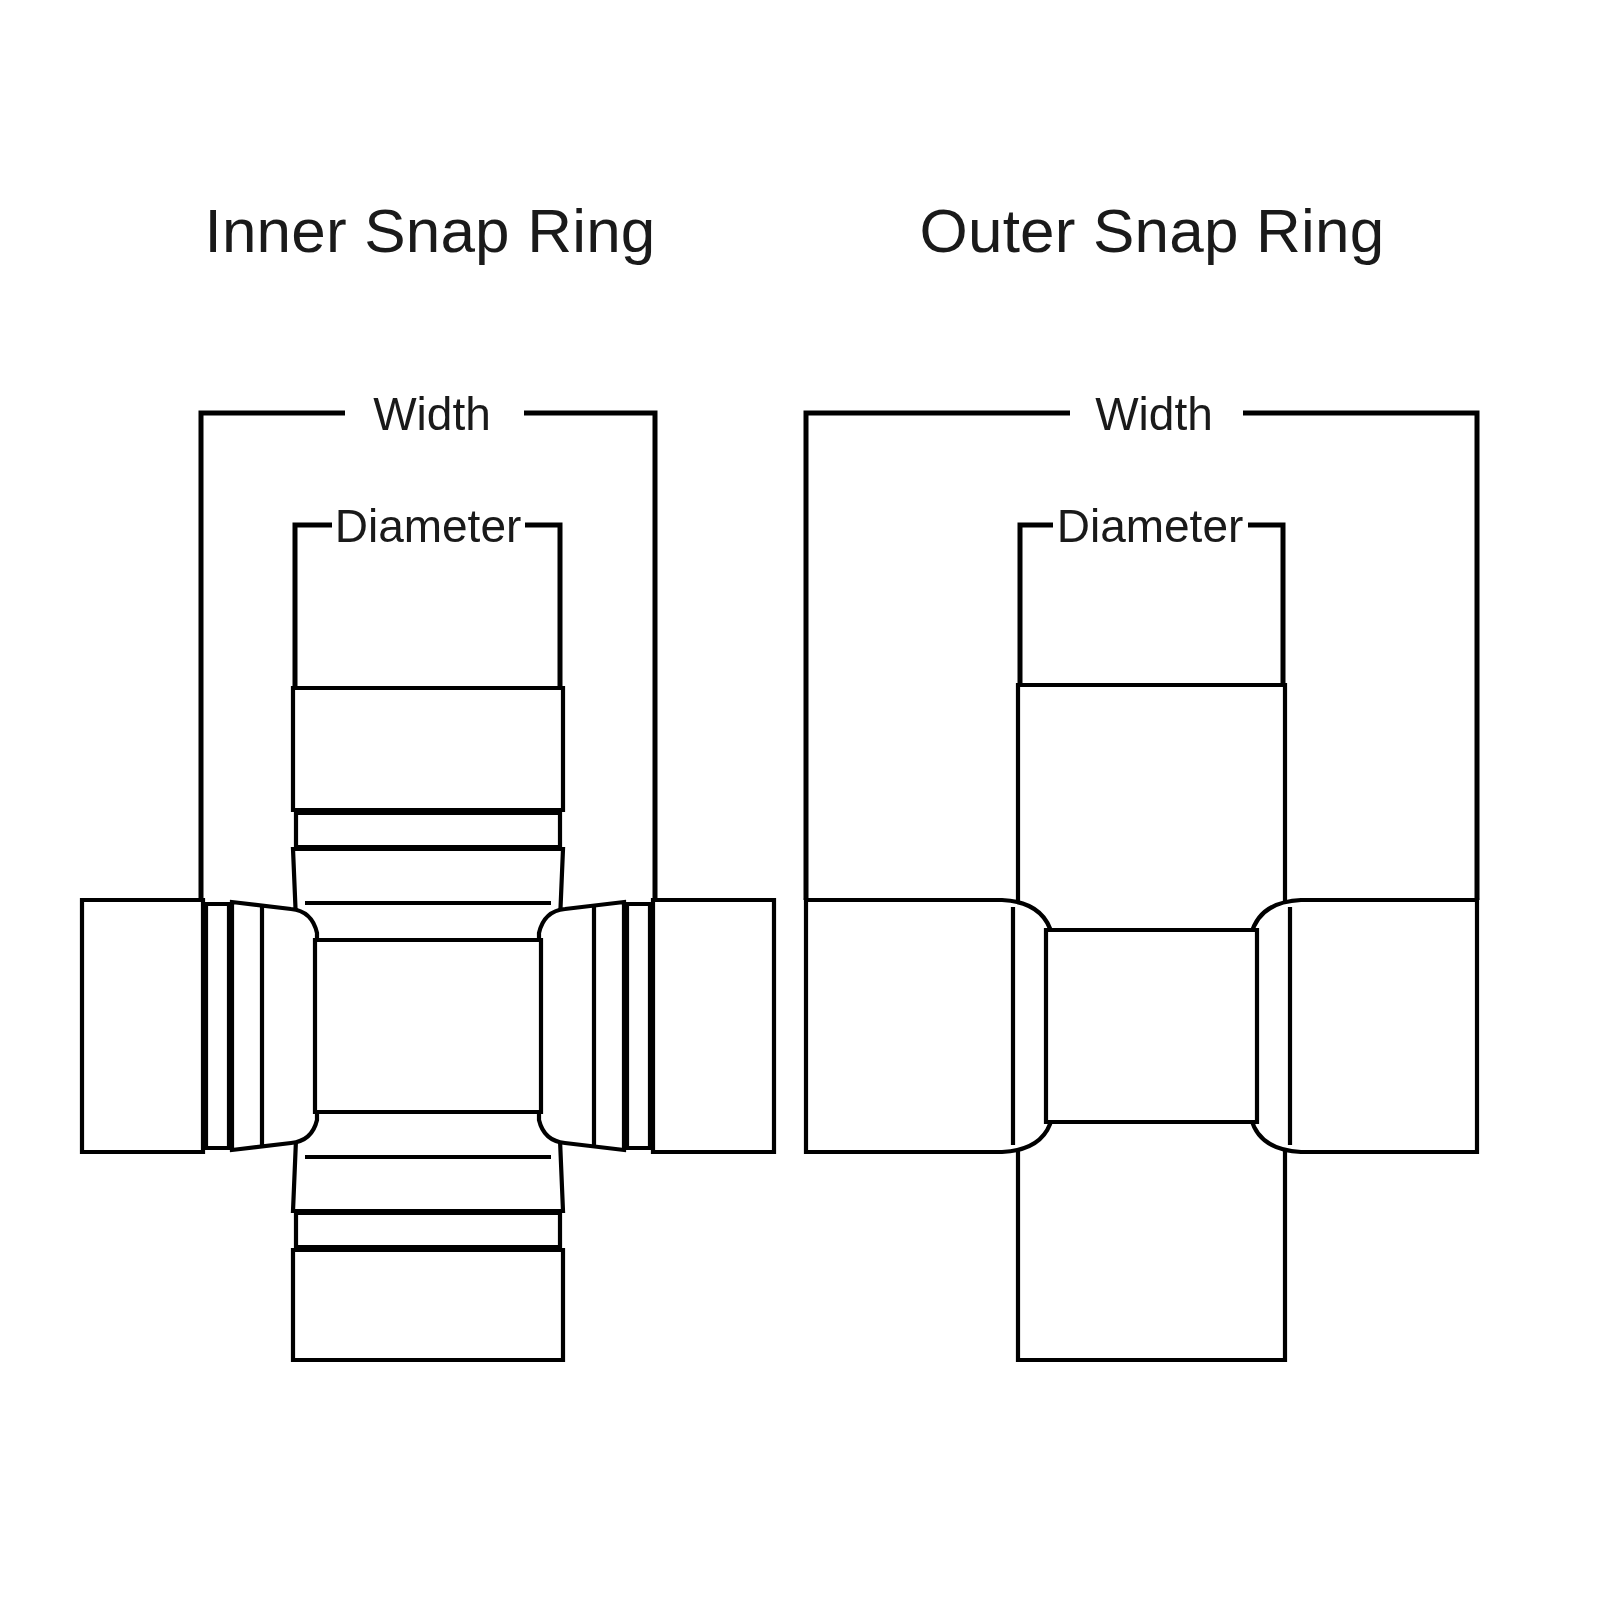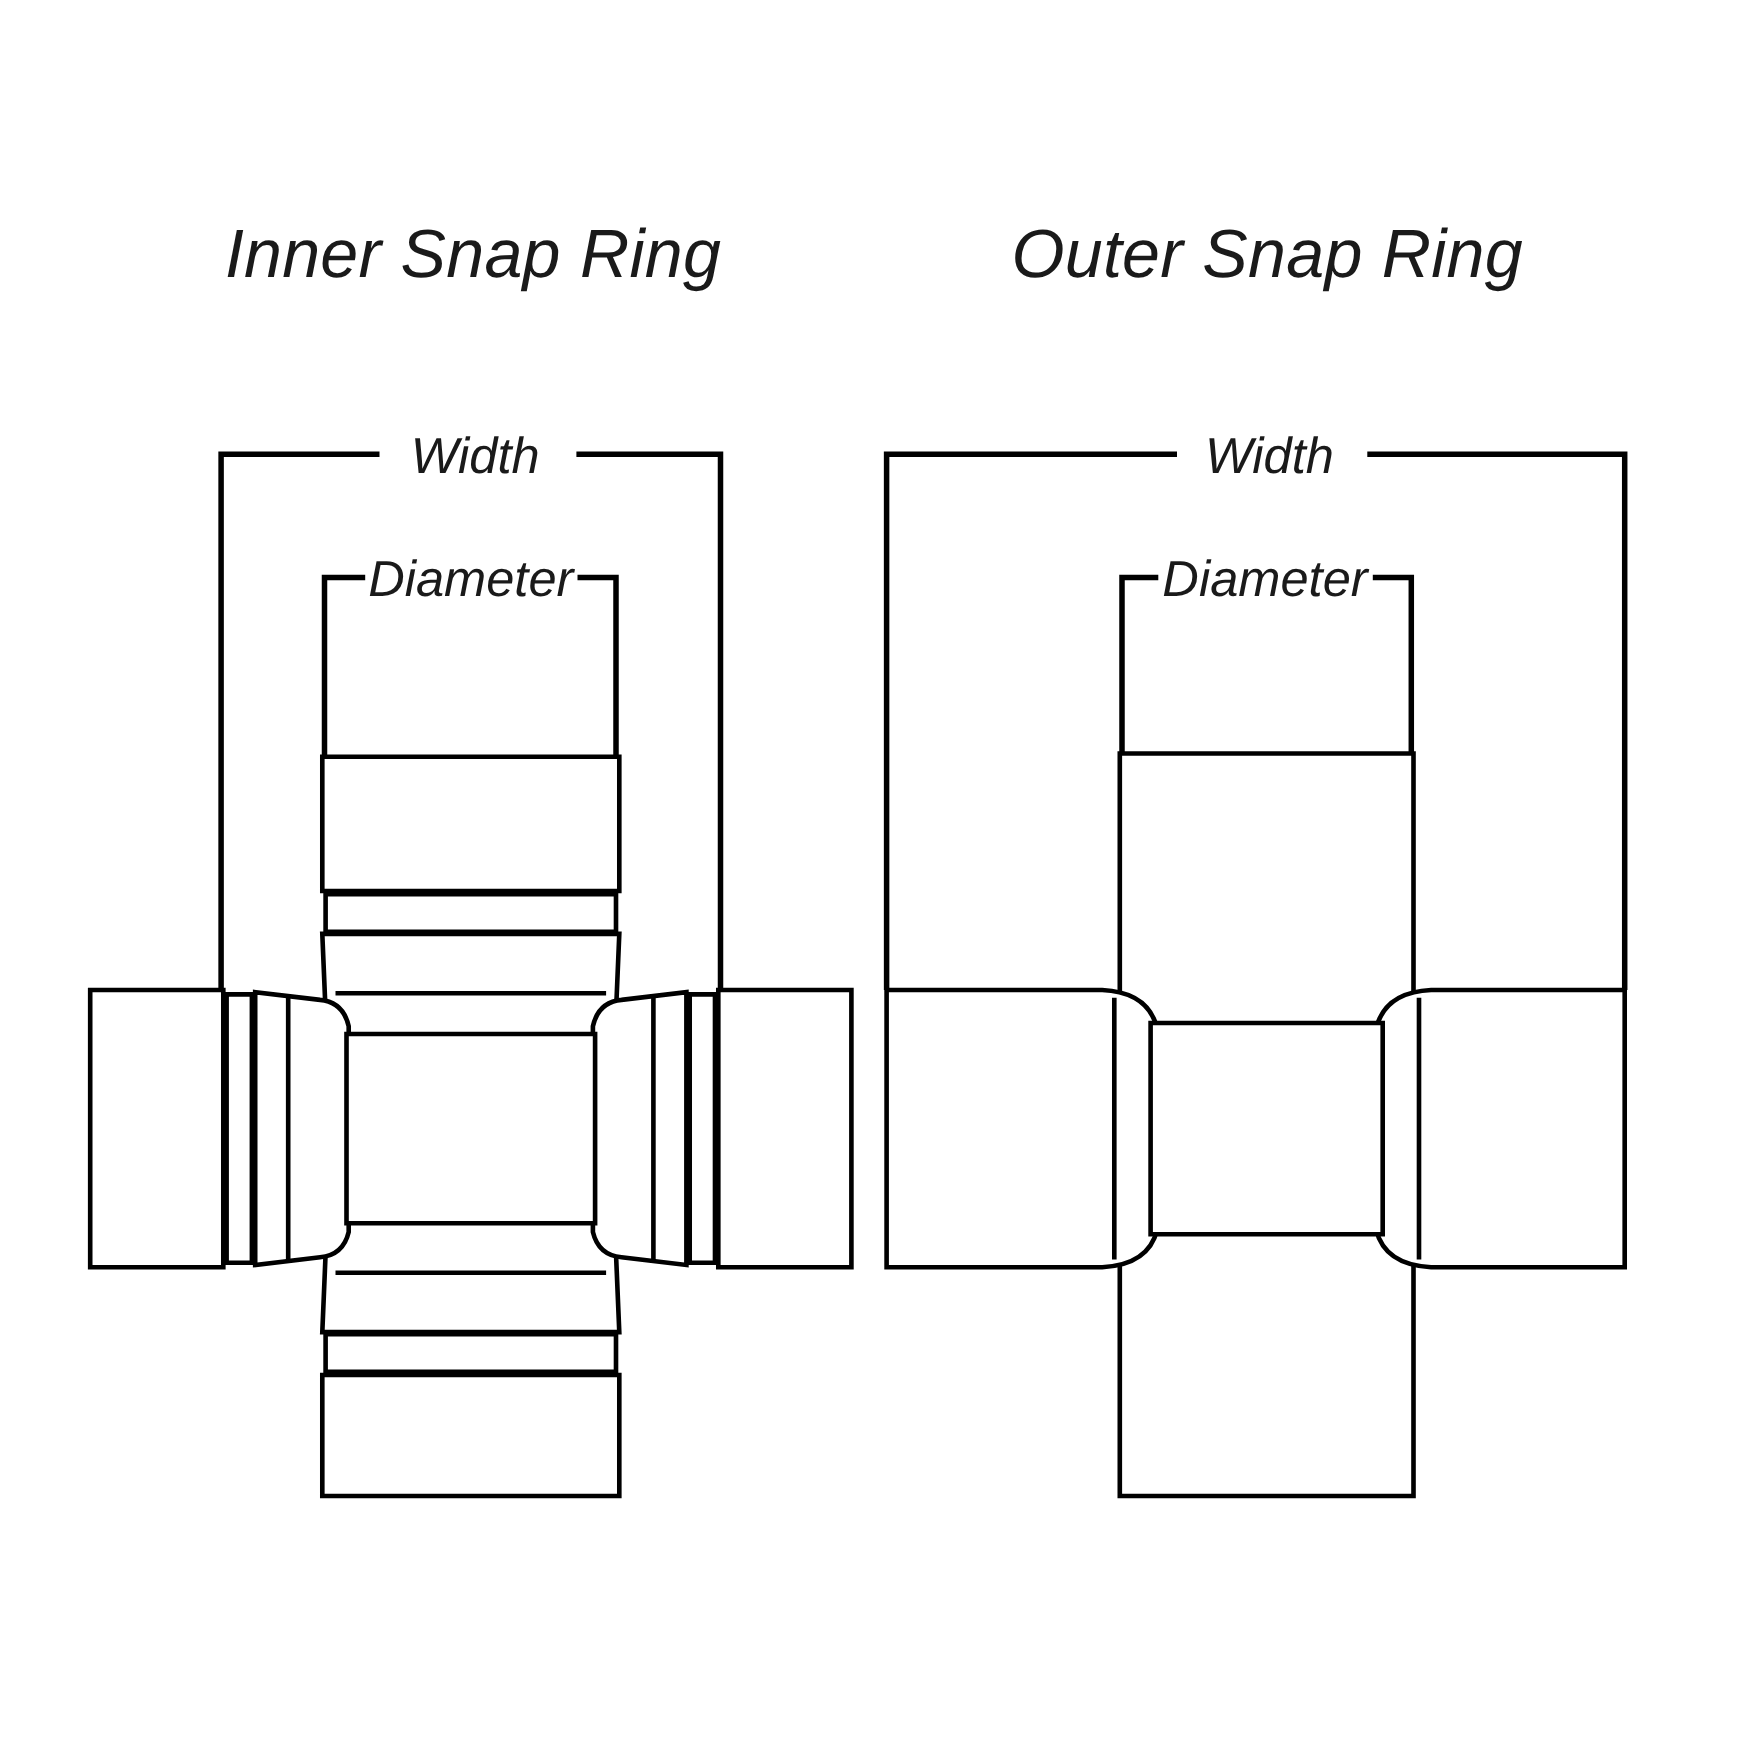--- a/index.html
+++ b/index.html
@@ -12,21 +12,20 @@
     height: 1600px;
     font-family: "Liberation Sans", sans-serif;
     color: #000000;
     overflow: hidden;
   }
   #figure-root {
     position: relative;
     width: 1600px;
     height: 1600px;
     background: #ffffff;
-    font-style: italic;
   }
   svg.diagram-canvas {
     position: absolute;
     top: 0;
     left: 0;
     width: 1600px;
     height: 1600px;
     display: block;
   }
   .part-outline {

